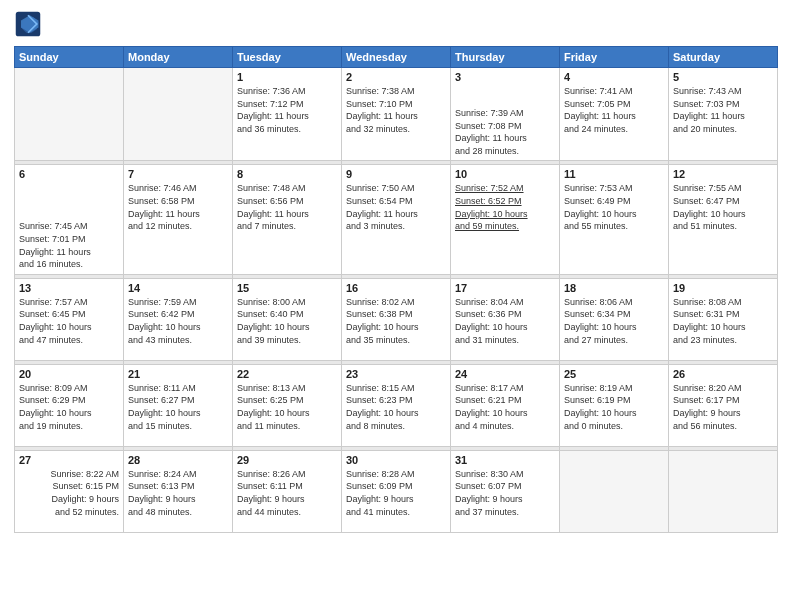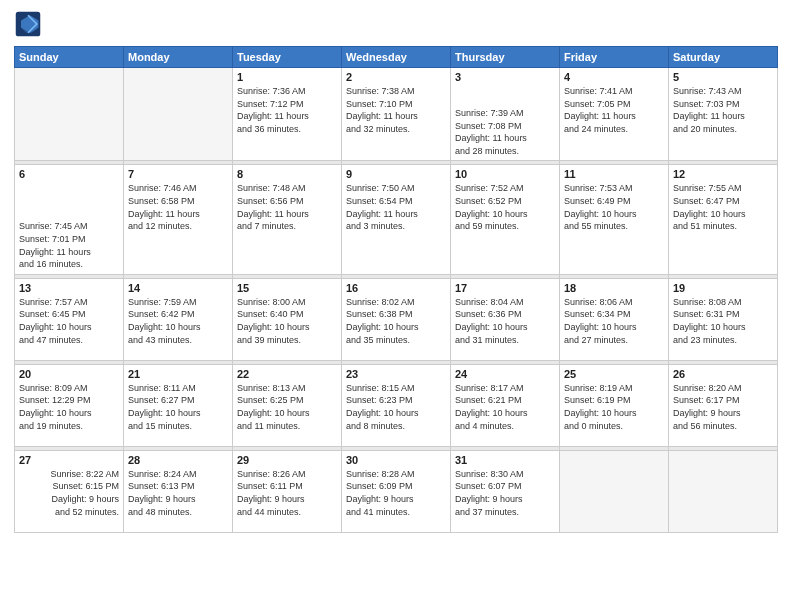--- a/index.html
+++ b/index.html
@@ -207,21 +207,21 @@
           </td>
           <td>
             <span class="day-number">9</span>
             <div class="day-info" style="white-space: pre-line;">Sunrise: 7:50 AM
 Sunset: 6:54 PM
 Daylight: 11 hours
 and 3 minutes.</div>
           </td>
           <td>
             <span class="day-number">10</span>
-            <div class="day-info" style="white-space: pre-line;">Sunrise: 7:52 AM
+            <div class="day-info" style="white-space: pre-line; text-decoration: underline;">Sunrise: 7:52 AM
 Sunset: 6:52 PM
 Daylight: 10 hours
 and 59 minutes.</div>
           </td>
           <td>
             <span class="day-number">11</span>
             <div class="day-info" style="white-space: pre-line;">Sunrise: 7:53 AM
 Sunset: 6:49 PM
 Daylight: 10 hours
 and 55 minutes.</div>
@@ -300,21 +300,21 @@
           <td></td>
           <td></td>
           <td></td>
           <td></td>
           <td></td>
         </tr>
         <tr>
           <td>
             <span class="day-number">20</span>
             <div class="day-info" style="white-space: pre-line;">Sunrise: 8:09 AM
-Sunset: 12:29 PM
+Sunset: 6:29 PM
 Daylight: 10 hours
 and 19 minutes.</div>
           </td>
           <td>
             <span class="day-number">21</span>
             <div class="day-info" style="white-space: pre-line;">Sunrise: 8:11 AM
 Sunset: 6:27 PM
 Daylight: 10 hours
 and 15 minutes.</div>
           </td>

